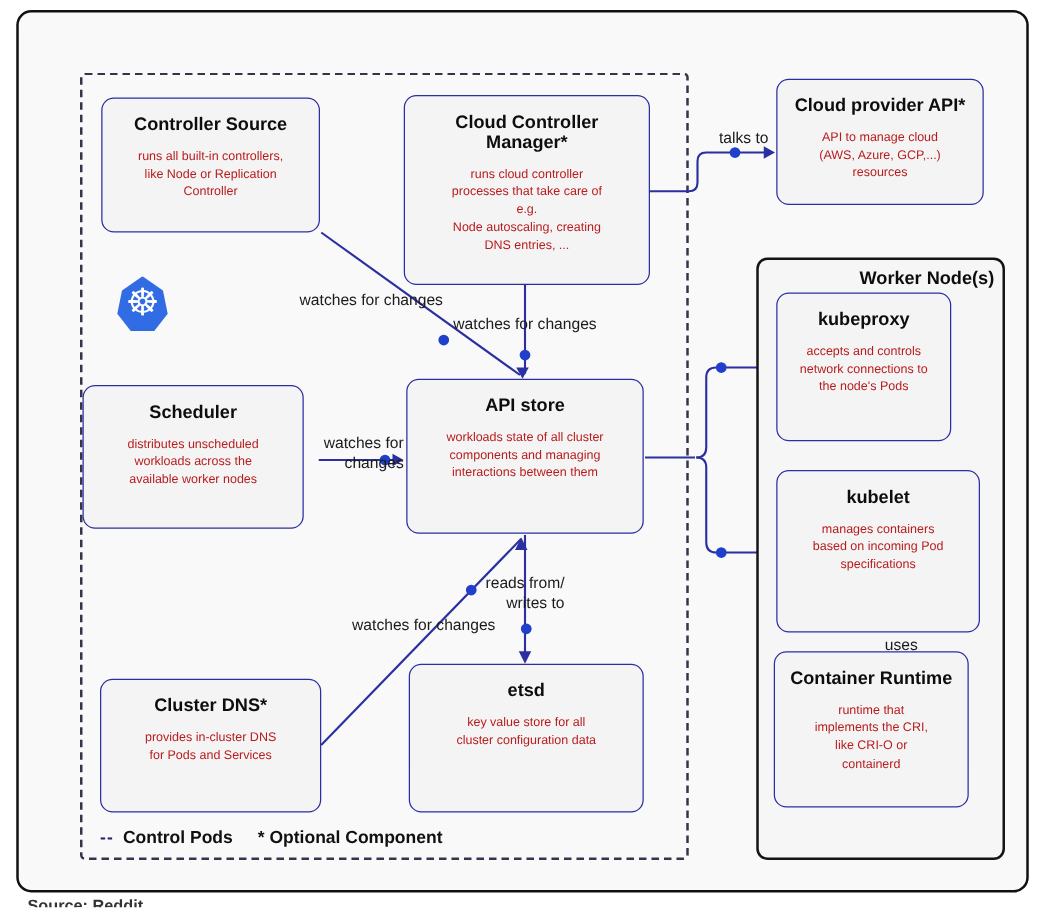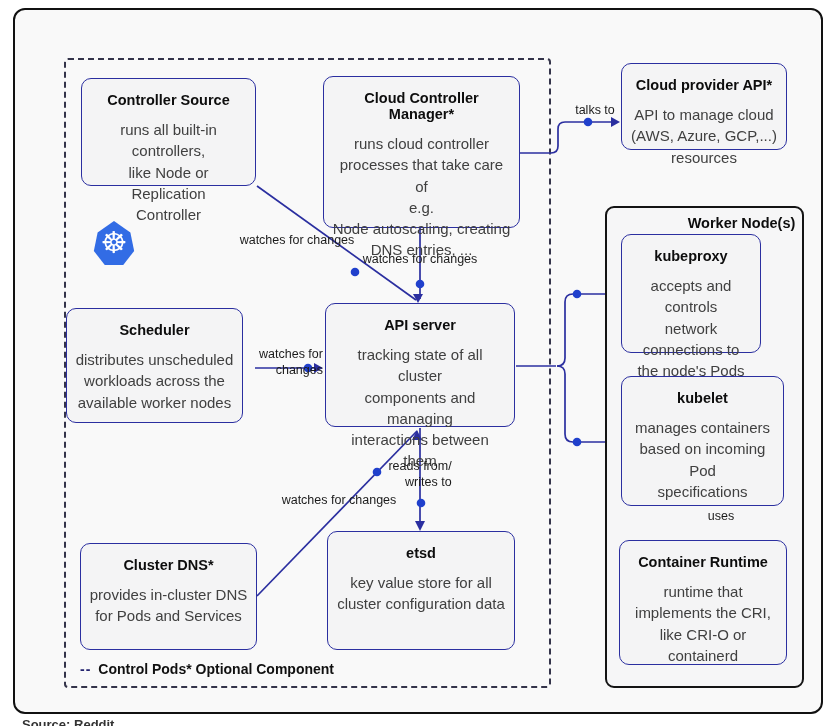--- a/index.html
+++ b/index.html
@@ -24,41 +24,41 @@
     position:absolute;left:0;top:7px;width:100%;text-align:center;
     font-weight:bold;font-size:14.5px;color:#0d0d0d;padding-left:37px;
   }
   .node{
     position:absolute;background:#f4f4f5;border:1.7px solid #2b2fa0;
     border-radius:10px;text-align:center;box-sizing:border-box;
     padding:13px 8px 8px;
   }
   .node-title{font-weight:bold;font-size:14.5px;color:#0d0d0d;}
   .node-body{
-    font-size:15px;color:#404040;line-height:1.42;margin-top:11px;
+    font-size:10px;color:#b91c1c;line-height:1.42;margin-top:11px;
     white-space:pre-line;
   }
   svg.wires{position:absolute;left:0;top:0;}
   .edge-label{
     position:absolute;transform:translateX(-50%);font-size:12.5px;
     color:#1b1b1b;white-space:pre-line;text-align:right;line-height:1.3;
   }
   .k8s-logo{
     position:absolute;left:93px;top:221px;width:42px;height:44px;
     background:#326ce5;
     clip-path:polygon(50% 0%,89% 26%,98% 68%,72% 100%,28% 100%,2% 68%,11% 26%);
     display:flex;align-items:center;justify-content:center;
   }
   .k8s-logo span{color:#ffffff;font-size:30px;line-height:1;}
   .legend{
     position:absolute;left:80px;top:661px;display:flex;align-items:baseline;
     font-size:14px;font-weight:bold;color:#101010;
   }
   .legend .dash{color:#23236e;margin-right:7px;letter-spacing:1px;}
-  .legend .opt{}
+  .legend .opt{margin-left:20px;}
   .caption{
     position:absolute;left:22px;top:717px;font-size:13px;font-weight:bold;color:#333333;
   }
 </style>
 </head>
 <body>
 
 <div id="stage">
   <div class="frame"></div>
 
@@ -125,37 +125,37 @@
 
   <div class="node" style="left:323px;top:76px;width:197px;height:152px">
     <div class="node-title">Cloud Controller Manager*</div>
     <div class="node-body">runs cloud controller
 processes that take care of
 e.g.
 Node autoscaling, creating
 DNS entries, ...</div>
   </div>
 
-  <div class="node" style="left:621px;top:63px;width:166px;height:87px">
+  <div class="node" style="left:621px;top:63px;width:166px;height:101px">
     <div class="node-title">Cloud provider API*</div>
     <div class="node-body">API to manage cloud
 (AWS, Azure, GCP,...)
 resources</div>
   </div>
 
   <div class="node" style="left:66px;top:308px;width:177px;height:115px">
     <div class="node-title">Scheduler</div>
     <div class="node-body">distributes unscheduled
 workloads across the
 available worker nodes</div>
   </div>
 
   <div class="node" style="left:325px;top:303px;width:190px;height:124px">
-    <div class="node-title">API server</div>
-    <div class="node-body">tracking state of all cluster
+    <div class="node-title">API store</div>
+    <div class="node-body">workloads state of all cluster
 components and managing
 interactions between them</div>
   </div>
 
   <div class="node" style="left:80px;top:543px;width:177px;height:107px">
     <div class="node-title">Cluster DNS*</div>
     <div class="node-body">provides in-cluster DNS
 for Pods and Services</div>
   </div>
 
@@ -172,21 +172,21 @@
 the node's Pods</div>
   </div>
 
   <div class="node" style="left:621px;top:376px;width:163px;height:130px">
     <div class="node-title">kubelet</div>
     <div class="node-body">manages containers
 based on incoming Pod
 specifications</div>
   </div>
 
-  <div class="node" style="left:619px;top:540px;width:168px;height:125px">
+  <div class="node" style="left:619px;top:521px;width:156px;height:125px">
     <div class="node-title">Container Runtime</div>
     <div class="node-body">runtime that
 implements the CRI,
 like CRI-O or
 containerd</div>
   </div>
 
   <div class="edge-label" style="left:297px;top:232px">watches for changes</div>
   <div class="edge-label" style="left:420px;top:251px">watches for changes</div>
   <div class="edge-label" style="left:291px;top:346px">watches for

